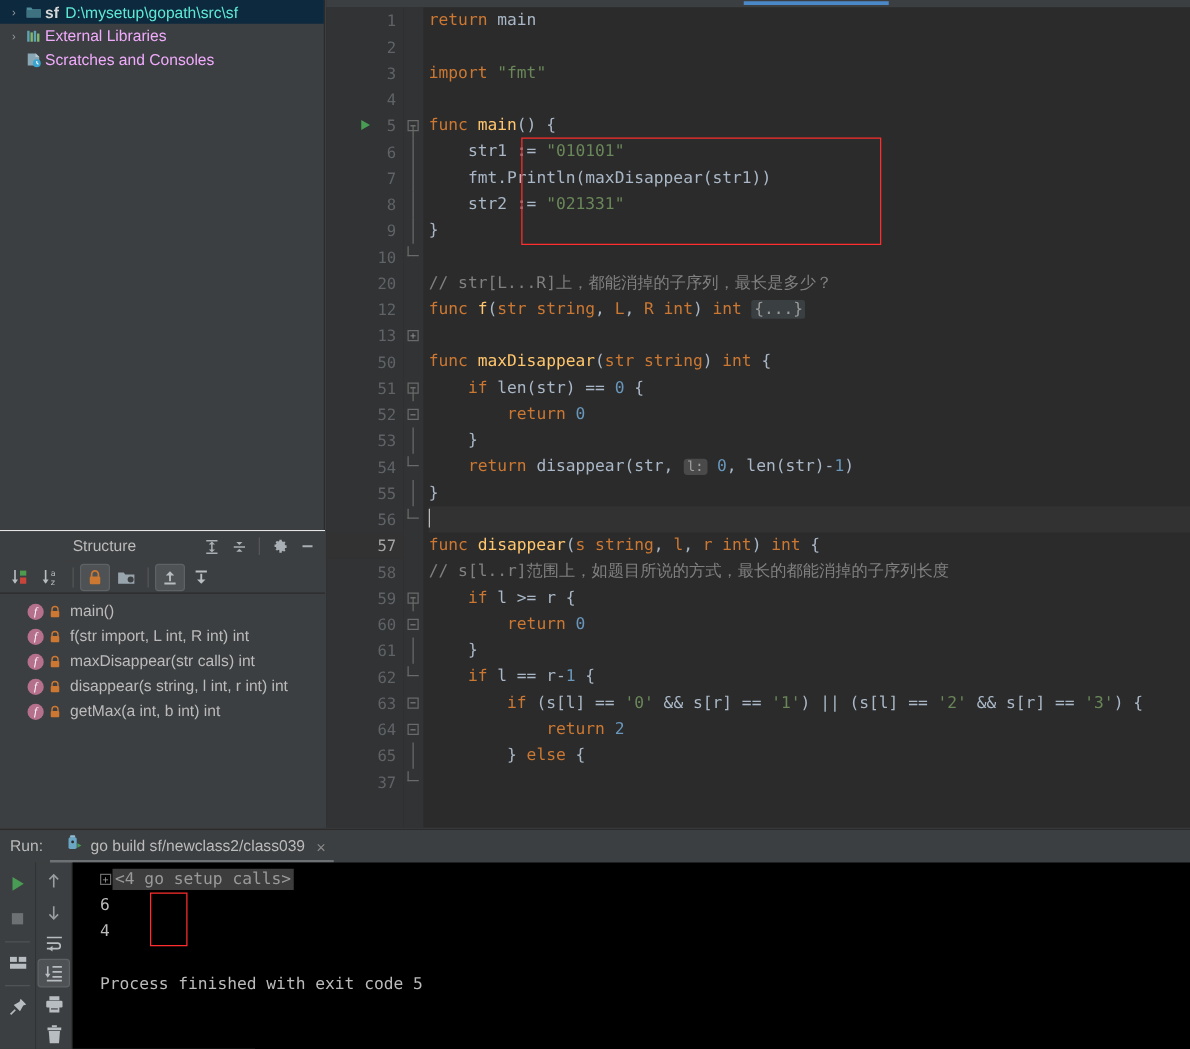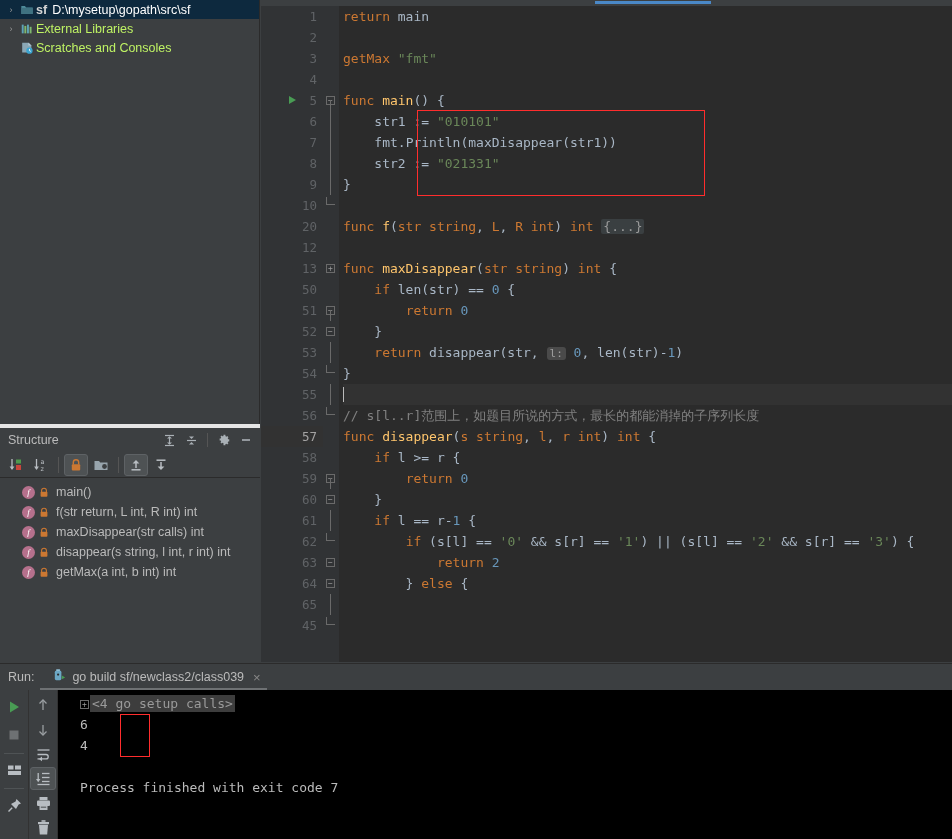--- a/index.html
+++ b/index.html
@@ -23,27 +23,27 @@
     height: 19px; display: flex; align-items: center;
     font-size: 12.5px; color: #bbbbbb; padding-left: 4px; white-space: nowrap;
   }
   .tree-row.selected { background: #0d293e; }
   .arrow {
     width: 14px; text-align: center; color: #999; font-size: 9px;
     flex: 0 0 14px;
   }
   .tree-icon { width: 18px; flex: 0 0 18px; display:flex; align-items:center; justify-content:center; }
   .tree-label-bold { font-weight: bold; color: #d6d6d6; margin-right: 5px; }
-  .tree-label { color: #ffffff; }
-  .tree-label-plain { color: #bef264; }
+  .tree-label { color: #5eead4; }
+  .tree-label-plain { color: #f0abfc; }
 
   
   .structure-panel {
     position: absolute; left: 0; top: 424px; width: 260px; height: 238px;
-    background: #3c3f41; border-top: 4px solid #e5e5e5;
+    background: #3c3f41; border-top: 1px solid #e5e5e5; text-align: center;
   }
   .structure-header {
     height: 24px; display: flex; align-items: center;
     padding: 0 4px 0 8px; background: #3c3f41;
   }
   .structure-title { font-size: 12.5px; color: #bbbbbb; flex: 1; }
   .hdr-icons { display: flex; align-items: center; gap: 2px; }
   .hicon {
     width: 20px; height: 20px; display: flex; align-items: center;
     justify-content: center; border-radius: 2px;
@@ -346,21 +346,21 @@
             <span>main()</span>
           </div>
           <div class="struct-row">
             <span class="fn-badge">f</span>
             <span class="lock-badge">
               <svg width="10" height="11" viewBox="0 0 10 11">
                 <path d="M2.6 5 V3.6 a2.4 2.4 0 0 1 4.8 0 V5" stroke="#cc7832" stroke-width="1.1" fill="none"></path>
                 <rect x="1.6" y="4.8" width="6.8" height="5" rx="0.8" fill="#cc7832"></rect>
               </svg>
             </span>
-            <span>f(str return, L int, R int) int</span>
+            <span>f(str import, L int, R int) int</span>
           </div>
           <div class="struct-row">
             <span class="fn-badge">f</span>
             <span class="lock-badge">
               <svg width="10" height="11" viewBox="0 0 10 11">
                 <path d="M2.6 5 V3.6 a2.4 2.4 0 0 1 4.8 0 V5" stroke="#cc7832" stroke-width="1.1" fill="none"></path>
                 <rect x="1.6" y="4.8" width="6.8" height="5" rx="0.8" fill="#cc7832"></rect>
               </svg>
             </span>
             <span>maxDisappear(str calls) int</span>
@@ -477,21 +477,21 @@
           <div class="gline">
             <span>63</span>
           </div>
           <div class="gline">
             <span>64</span>
           </div>
           <div class="gline">
             <span>65</span>
           </div>
           <div class="gline">
-            <span>45</span>
+            <span>37</span>
           </div>
         </div>
       <div class="fold" id="fold-col">
           <div class="fold-line"></div>
           <div class="fold-line"></div>
           <div class="fold-line"></div>
           <div class="fold-line"></div>
           <div class="fold-line">
             <span class="fbox">−</span>
             <span class="fbar half-top"></span>
@@ -561,39 +561,40 @@
             <span class="fbar"></span>
           </div>
           <div class="fold-line">
             <span class="fend"></span>
           </div>
         </div>
       <div class="code-col" id="code-col">
 
       <div class="cline"><span class="kw">return</span><span class="id"> main</span></div>
           <div class="cline"></div>
-          <div class="cline"><span class="kw">getMax</span><span class="id"> </span><span class="str">"fmt"</span></div>
+          <div class="cline"><span class="kw">import</span><span class="id"> </span><span class="str">"fmt"</span></div>
           <div class="cline"></div>
           <div class="cline"><span class="kw">func</span><span class="fn"> main</span><span class="id">() {</span></div>
           <div class="cline"><span class="id">    str1 := </span><span class="str">"010101"</span></div>
           <div class="cline"><span class="id">    fmt.</span><span class="id">Println(maxDisappear(str1))</span></div>
           <div class="cline"><span class="id">    str2 := </span><span class="str">"021331"</span></div>
           <div class="cline"><span class="id">}</span></div>
           <div class="cline"></div>
+          <div class="cline"><span class="cmt">// str[L...R]上，都能消掉的子序列，最长是多少？</span></div>
           <div class="cline"><span class="kw">func</span><span class="fn"> f</span><span class="id">(</span><span class="kw">str string</span><span class="id">, </span><span class="kw">L</span><span class="id">, </span><span class="kw">R int</span><span class="id">) </span><span class="kw">int</span><span class="id"> </span><span class="fold-chip">{...}</span></div>
           <div class="cline"></div>
           <div class="cline"><span class="kw">func</span><span class="fn"> maxDisappear</span><span class="id">(</span><span class="kw">str string</span><span class="id">) </span><span class="kw">int</span><span class="id"> {</span></div>
           <div class="cline"><span class="id">    </span><span class="kw">if</span><span class="id"> len(str) == </span><span class="num">0</span><span class="id"> {</span></div>
           <div class="cline"><span class="id">        </span><span class="kw">return</span><span class="id"> </span><span class="num">0</span></div>
           <div class="cline"><span class="id">    }</span></div>
           <div class="cline"><span class="id">    </span><span class="kw">return</span><span class="id"> disappear(str, </span><span class="hint-chip">l:</span><span class="id"> </span><span class="num">0</span><span class="id">, len(str)-</span><span class="num">1</span><span class="id">)</span></div>
           <div class="cline"><span class="id">}</span></div>
           <div class="cline current"><span class="caret"></span></div>
+          <div class="cline"><span class="kw">func</span><span class="fn"> disappear</span><span class="id">(</span><span class="kw">s string</span><span class="id">, </span><span class="kw">l</span><span class="id">, </span><span class="kw">r int</span><span class="id">) </span><span class="kw">int</span><span class="id"> {</span></div>
           <div class="cline"><span class="cmt">// s[l..r]范围上，如题目所说的方式，最长的都能消掉的子序列长度</span></div>
-          <div class="cline"><span class="kw">func</span><span class="fn"> disappear</span><span class="id">(</span><span class="kw">s string</span><span class="id">, </span><span class="kw">l</span><span class="id">, </span><span class="kw">r int</span><span class="id">) </span><span class="kw">int</span><span class="id"> {</span></div>
           <div class="cline"><span class="id">    </span><span class="kw">if</span><span class="id"> l &gt;= r {</span></div>
           <div class="cline"><span class="id">        </span><span class="kw">return</span><span class="id"> </span><span class="num">0</span></div>
           <div class="cline"><span class="id">    }</span></div>
           <div class="cline"><span class="id">    </span><span class="kw">if</span><span class="id"> l == r-</span><span class="num">1</span><span class="id"> {</span></div>
           <div class="cline"><span class="id">        </span><span class="kw">if</span><span class="id"> (s[l] == </span><span class="str">'0'</span><span class="id"> &amp;&amp; s[r] == </span><span class="str">'1'</span><span class="id">) || (s[l] == </span><span class="str">'2'</span><span class="id"> &amp;&amp; s[r] == </span><span class="str">'3'</span><span class="id">) {</span></div>
           <div class="cline"><span class="id">            </span><span class="kw">return</span><span class="id"> </span><span class="num">2</span></div>
           <div class="cline"><span class="id">        } </span><span class="kw">else</span><span class="id"> {</span></div>
           <div class="redbox" style="left:78px; top:104px; width:288px; height:86px;"></div>
         </div>
     </div>
@@ -701,18 +702,18 @@
           </svg>
         </span>
       </div>
 
       <div class="console" id="console">
 
       <div class="conline"><span class="setup-box">+</span><span class="setup-chip">&lt;4 go setup calls&gt;</span></div>
           <div class="conline"><span>6</span></div>
           <div class="conline"><span>4</span></div>
           <div class="conline"><span></span></div>
-          <div class="conline"><span>Process finished with exit code 7</span></div>
+          <div class="conline"><span>Process finished with exit code 5</span></div>
           <div class="redbox" style="left:62px; top:24px; width:30px; height:43px;"></div>
         </div>
     </div>
   </div>
 </div>
 
 </body></html>

